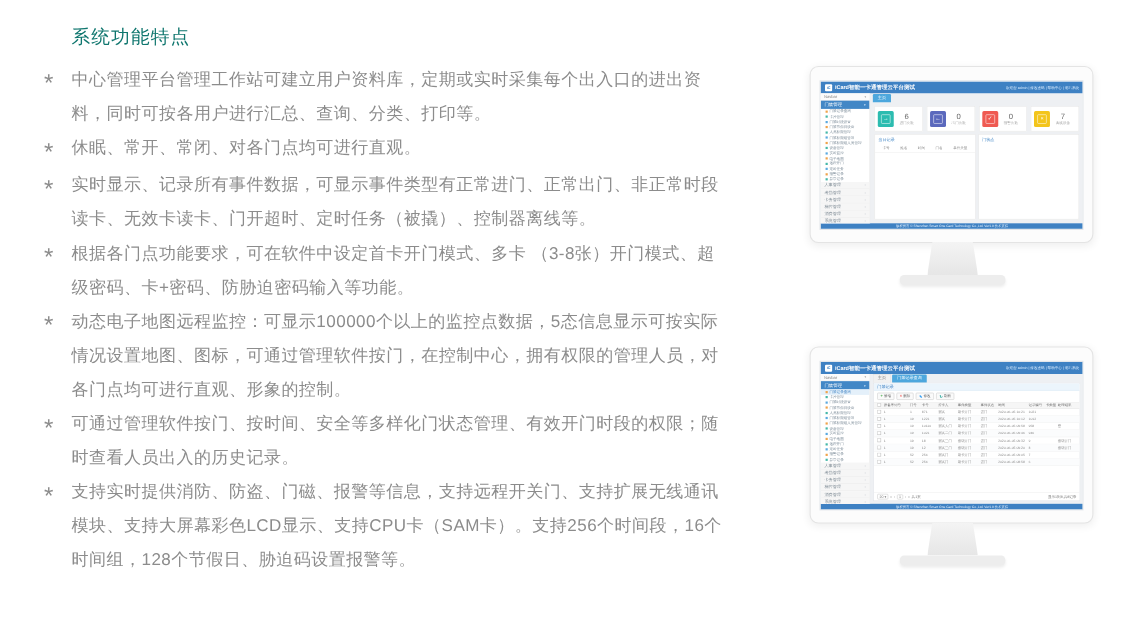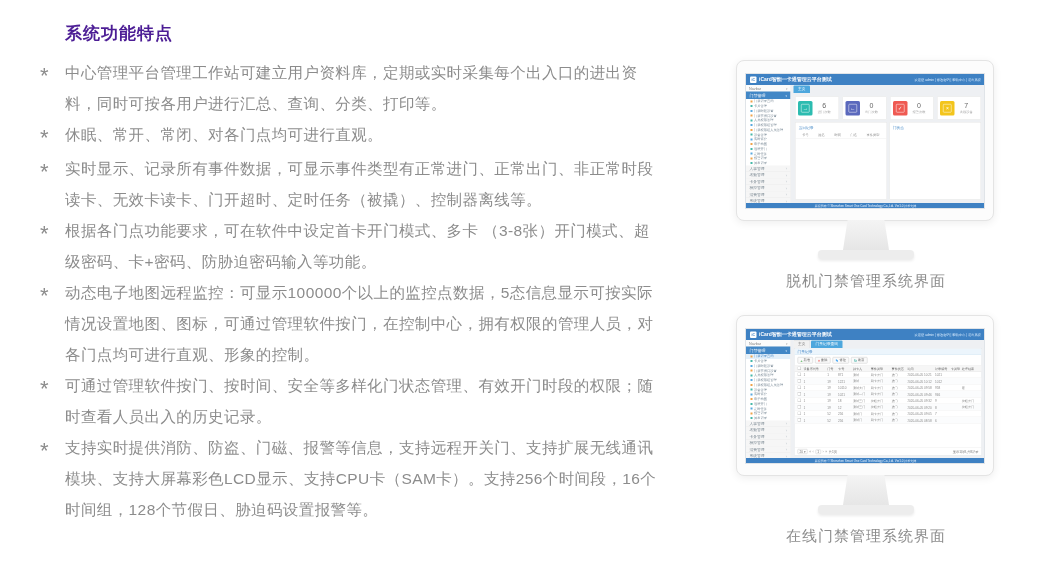--- a/index.html
+++ b/index.html
@@ -2,21 +2,21 @@
 <html><head>
 <meta charset="utf-8">
 <style>
   * { margin:0; padding:0; box-sizing:border-box; }
   html,body { background:#fff; }
   .page { position:relative; width:1041px; height:570px; background:#ffffff; overflow:hidden;
           font-family:"Liberation Sans", sans-serif; }
 
   
   .left-col { position:absolute; left:40px; top:14px; width:622px; }
-  .page-title { font-size:17px; font-weight:bold; color:#4c1d95; margin:8px 0 12px 25px; letter-spacing:1px; }
+  .page-title { font-size:17px; font-weight:normal; color:#0f766e; margin:8px 0 12px 25px; letter-spacing:1px; }
   .feature-list { list-style:none; }
   .feature-list li { display:flex; }
   .mark { width:25px; flex:none; font-size:22px; line-height:31px; color:#8c8c8c; padding-top:3px; }
   .ftext { flex:1; font-size:15.5px; line-height:31px; color:#8c8c8c; letter-spacing:0.4px; }
 
   
   .monitor-wrap { position:absolute; width:260px; }
   #m1 { left:736px; top:60px; }
   #m2 { left:736px; top:315px; }
   .monitor-body { width:258px; height:161px; background:#fcfcfc; border:1px solid #e4e4e4;
@@ -345,21 +345,20 @@
                 </div>
               </div>
             </div>
           </div>
           <div class="app-footer">版权所有 © Shenzhen Smart One Card Technology Co.,Ltd. Ver1.0 技术支持</div>
         </div>
       </div>
     </div>
     <div class="monitor-neck"></div>
     <div class="monitor-base"></div>
-    <div class="caption">脱机门禁管理系统界面</div>
   </div>
 
   <div class="monitor-wrap" id="m2">
     <div class="monitor-body">
       <div class="screen">
         <div class="inner online">
           <div class="app-header">
             <span class="logo">iC</span>
             <span class="app-title">iCard智能一卡通管理云平台测试</span>
             <span class="app-links">欢迎您 admin | 修改密码 | 帮助中心 | 退出系统</span>
@@ -642,16 +641,15 @@
                 </div>
               </div>
             </div>
           </div>
           <div class="app-footer">版权所有 © Shenzhen Smart One Card Technology Co.,Ltd. Ver1.0 技术支持</div>
         </div>
       </div>
     </div>
     <div class="monitor-neck"></div>
     <div class="monitor-base"></div>
-    <div class="caption">在线门禁管理系统界面</div>
   </div>
 
 </div>
 
 </body></html>

